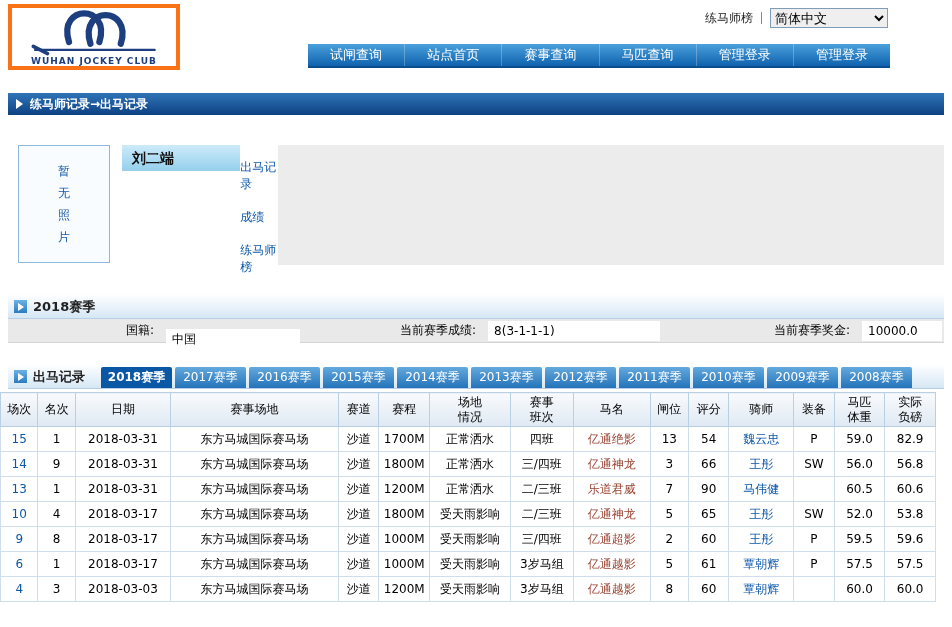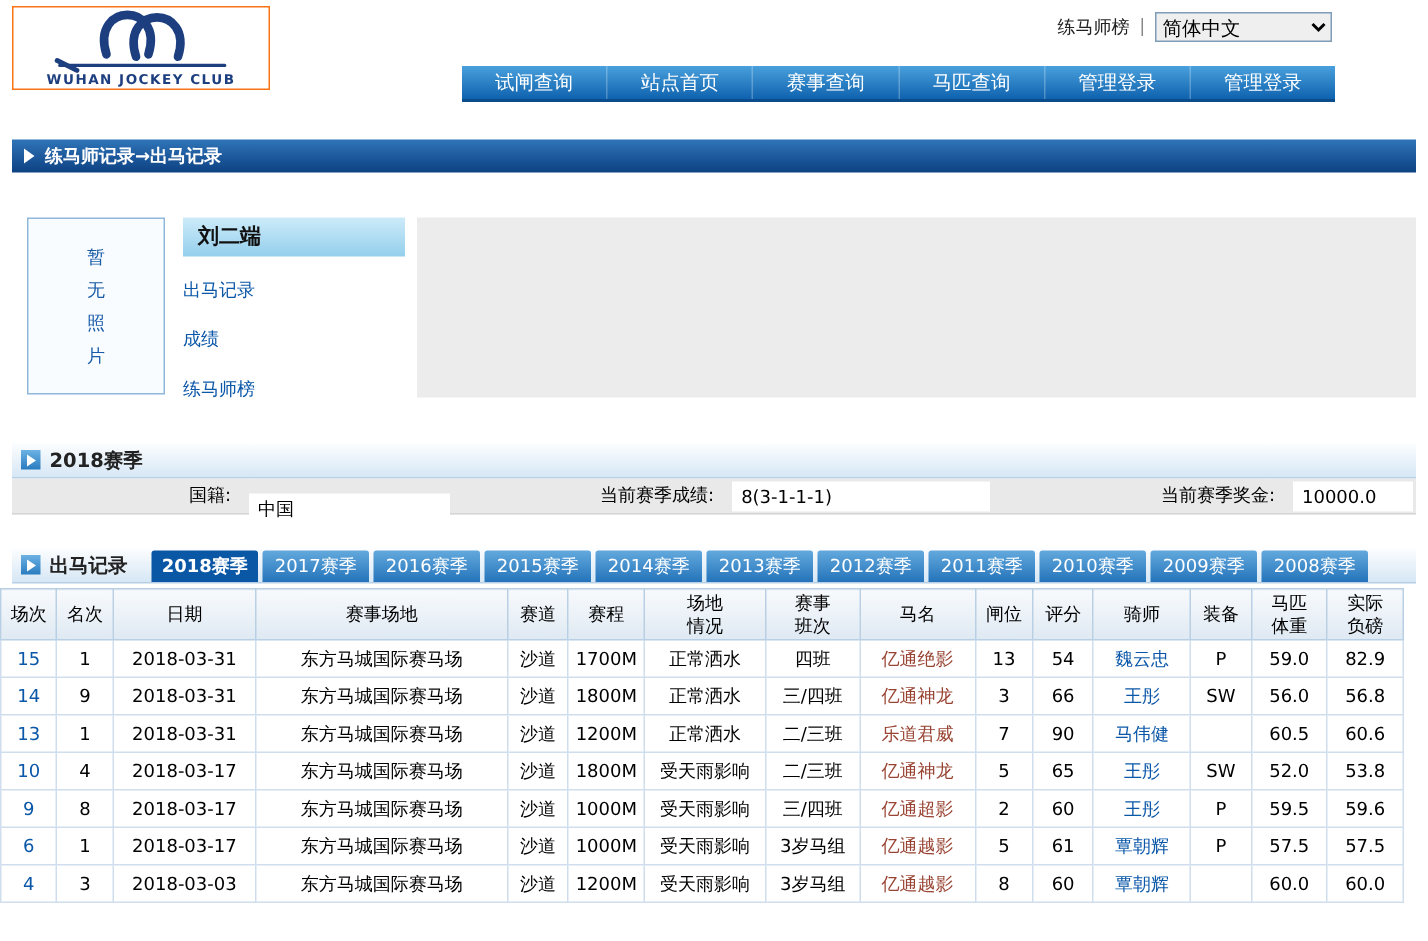--- a/index.html
+++ b/index.html
@@ -7,22 +7,22 @@
   body {
     width:952px; height:627px; overflow:hidden;
     font-family:"DejaVu Sans","Liberation Sans",sans-serif;
     font-size:12px; color:#000;
   }
   :root { --link:#0b57a8; --horse:#994433; --accent:#1565ad; }
 
   
   .topbar { position:relative; height:93px; }
   .logo-box {
-    position:absolute; left:8px; top:4px; width:172px; height:56px;
-    border:1px solid #f97316; background:#fff;
+    position:absolute; left:8px; top:4px; width:172px; height:66px;
+    border:4px solid #f97316; background:#fff;
     display:flex; flex-direction:column; align-items:center; justify-content:center;
   }
   .logo-title { color:#1e3f7f; font-size:9px; font-weight:bold; letter-spacing:1px; margin-top:-2px; }
   .top-right { position:absolute; right:64px; top:8px; display:flex; align-items:center; gap:8px; }
   .contact { color:#222; cursor:pointer; }
   .tr-divider { width:0; height:12px; border-left:1px solid #888; }
   .lang-select { width:118px; height:20px; font-size:13px; border:1px solid #7f9db9; }
   .nav {
     position:absolute; left:308px; top:44px; width:582px; height:24px;
     display:flex; background:linear-gradient(#4aa0dc,#0f62ae);
@@ -47,21 +47,21 @@
     border-top:5px solid transparent; border-bottom:5px solid transparent;
   }
 
   
   .profile { margin:30px 8px 0 18px; display:flex; height:122px; }
   .photo-box {
     width:92px; height:118px; border:1px solid #90b8dc; background:#f8fcff;
     display:flex; align-items:center; justify-content:center; color:#1a5ba8;
   }
   .photo-text { width:16px; word-break:break-all; line-height:22px; text-align:center; }
-  .profile-main { width:168px; padding-left:12px; display:flex; flex-direction:column; }
+  .profile-main { width:168px; padding-left:12px; display:flex; }
   .profile-name {
     width:148px; height:26px; line-height:26px; padding-left:10px;
     background:linear-gradient(#cdebf9,#94cfec);
     font-weight:bold; font-size:14px; color:#111;
   }
   .profile-links { margin-top:14px; display:flex; flex-direction:column; gap:16px; }
   .plink { color:var(--link); cursor:pointer; text-decoration:none; }
   .profile-gray { flex:1; height:120px; background:#ececec; }
 
   

